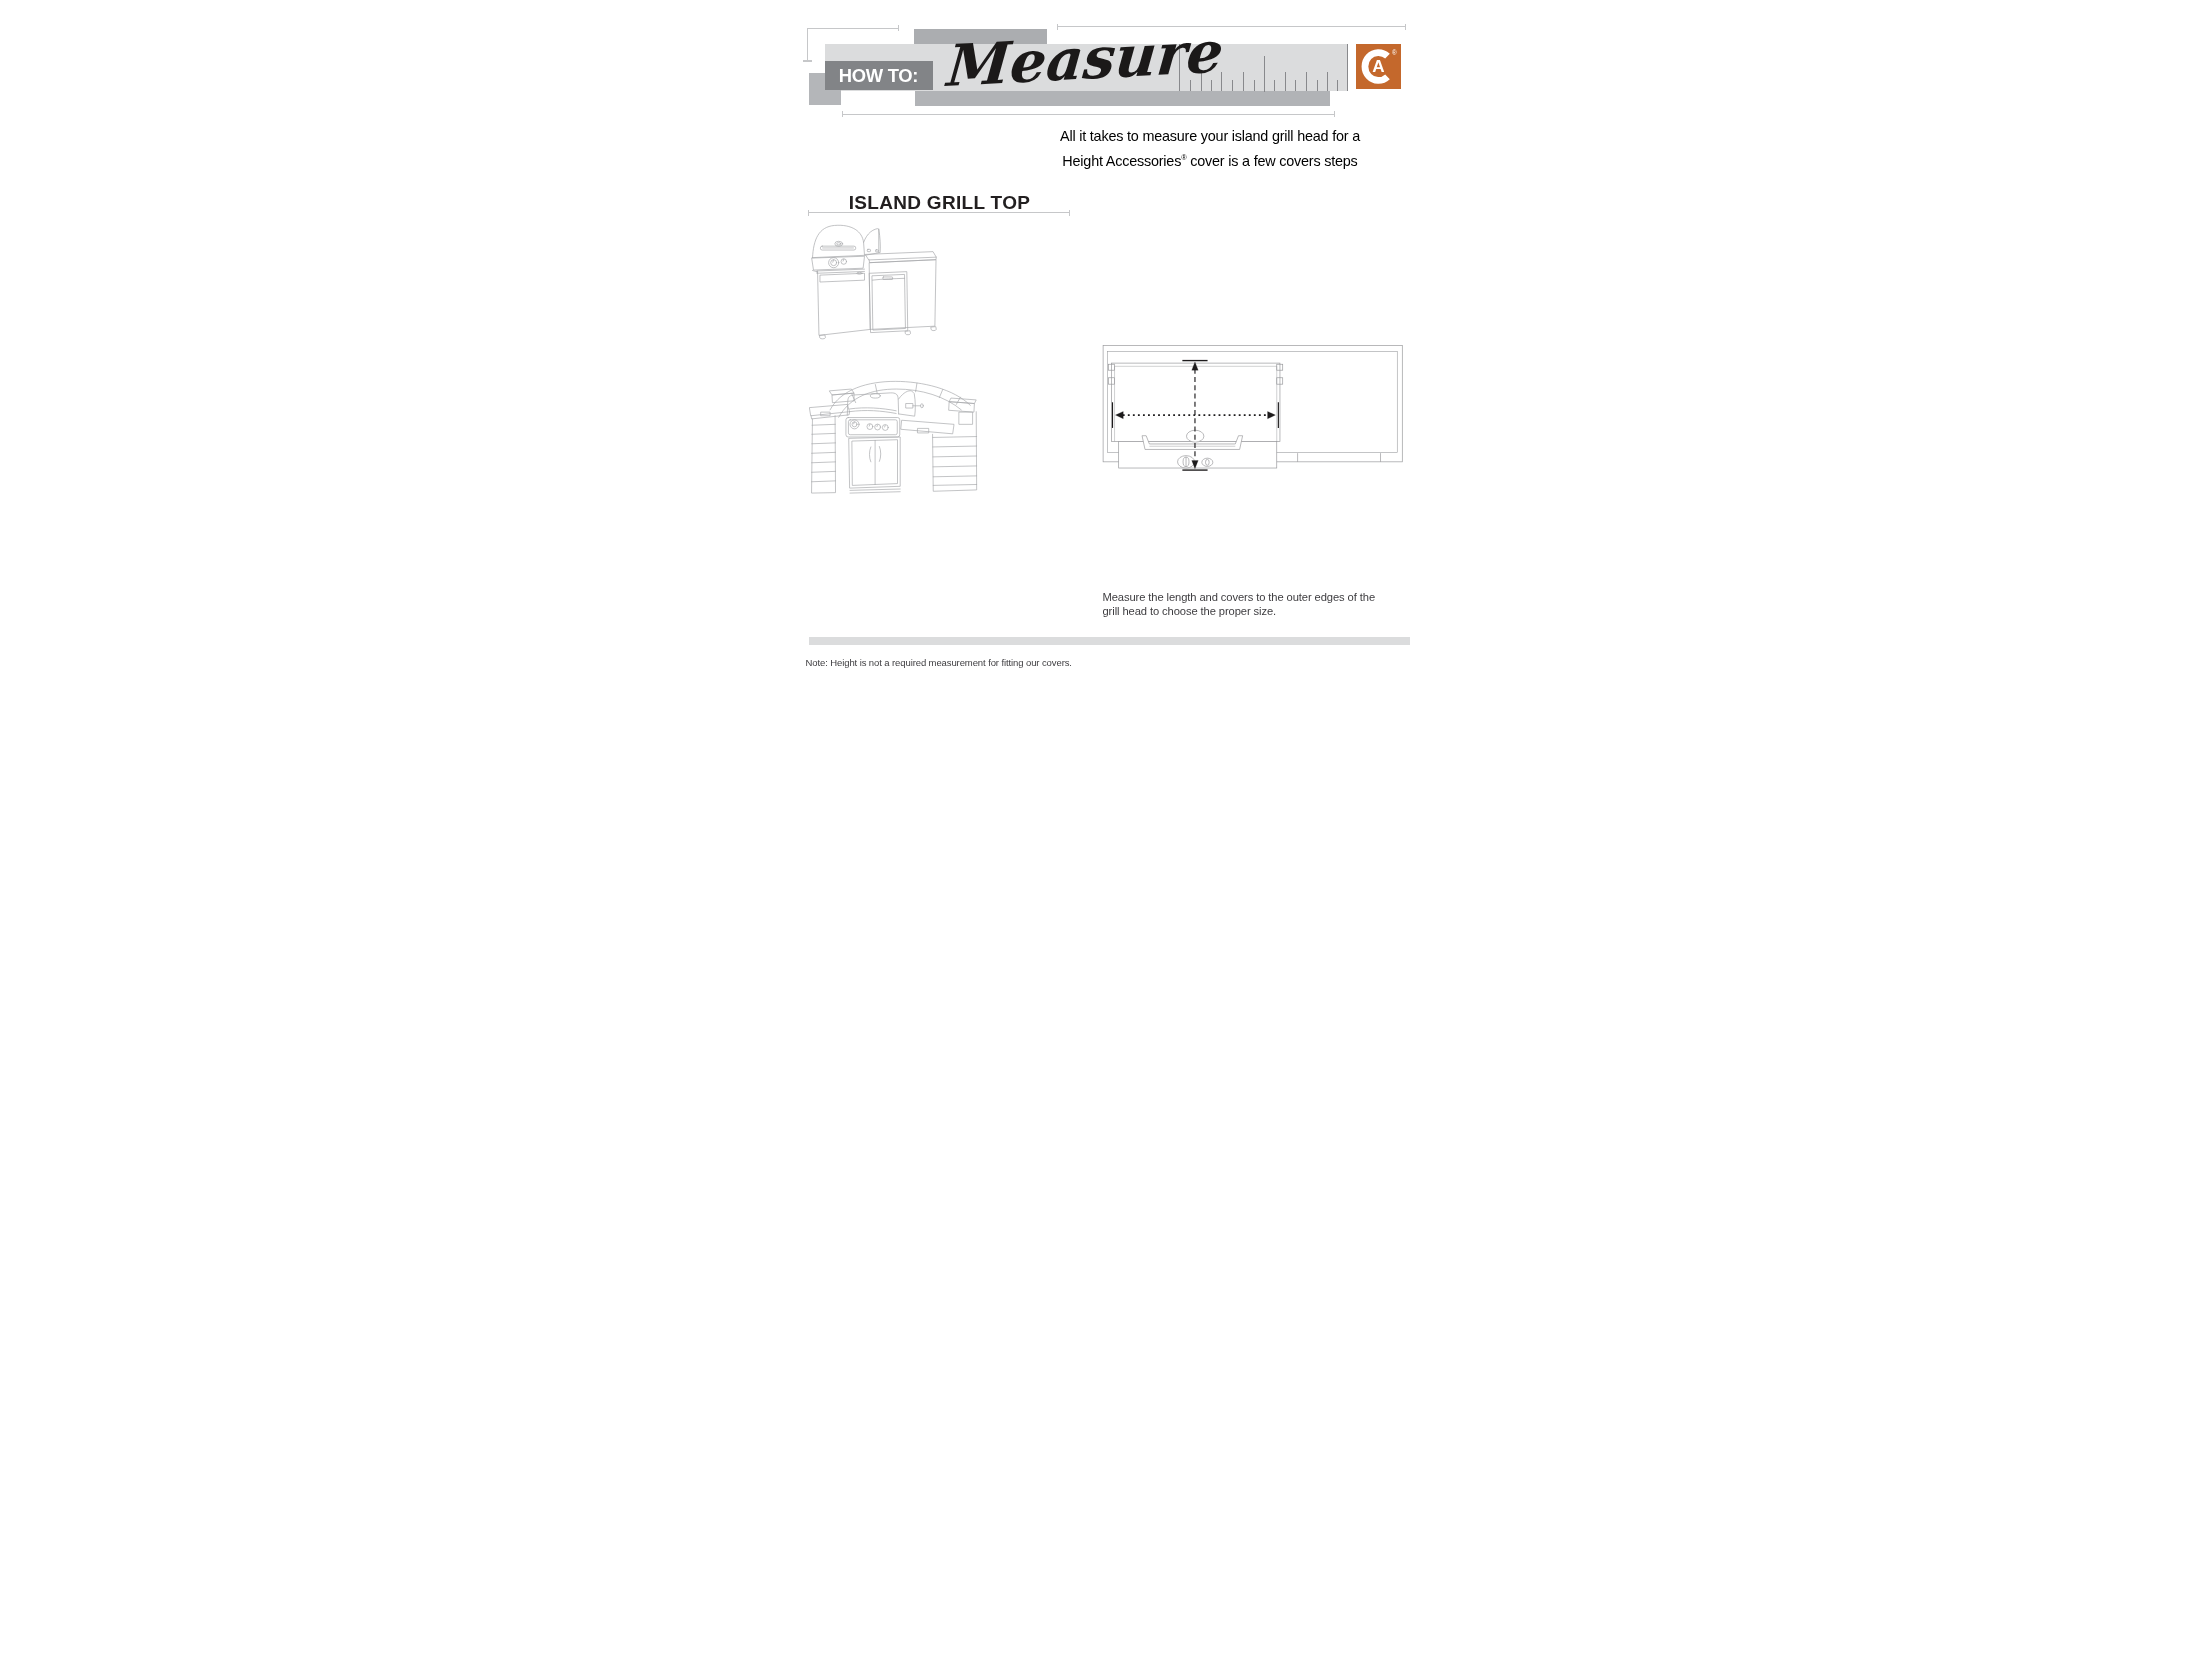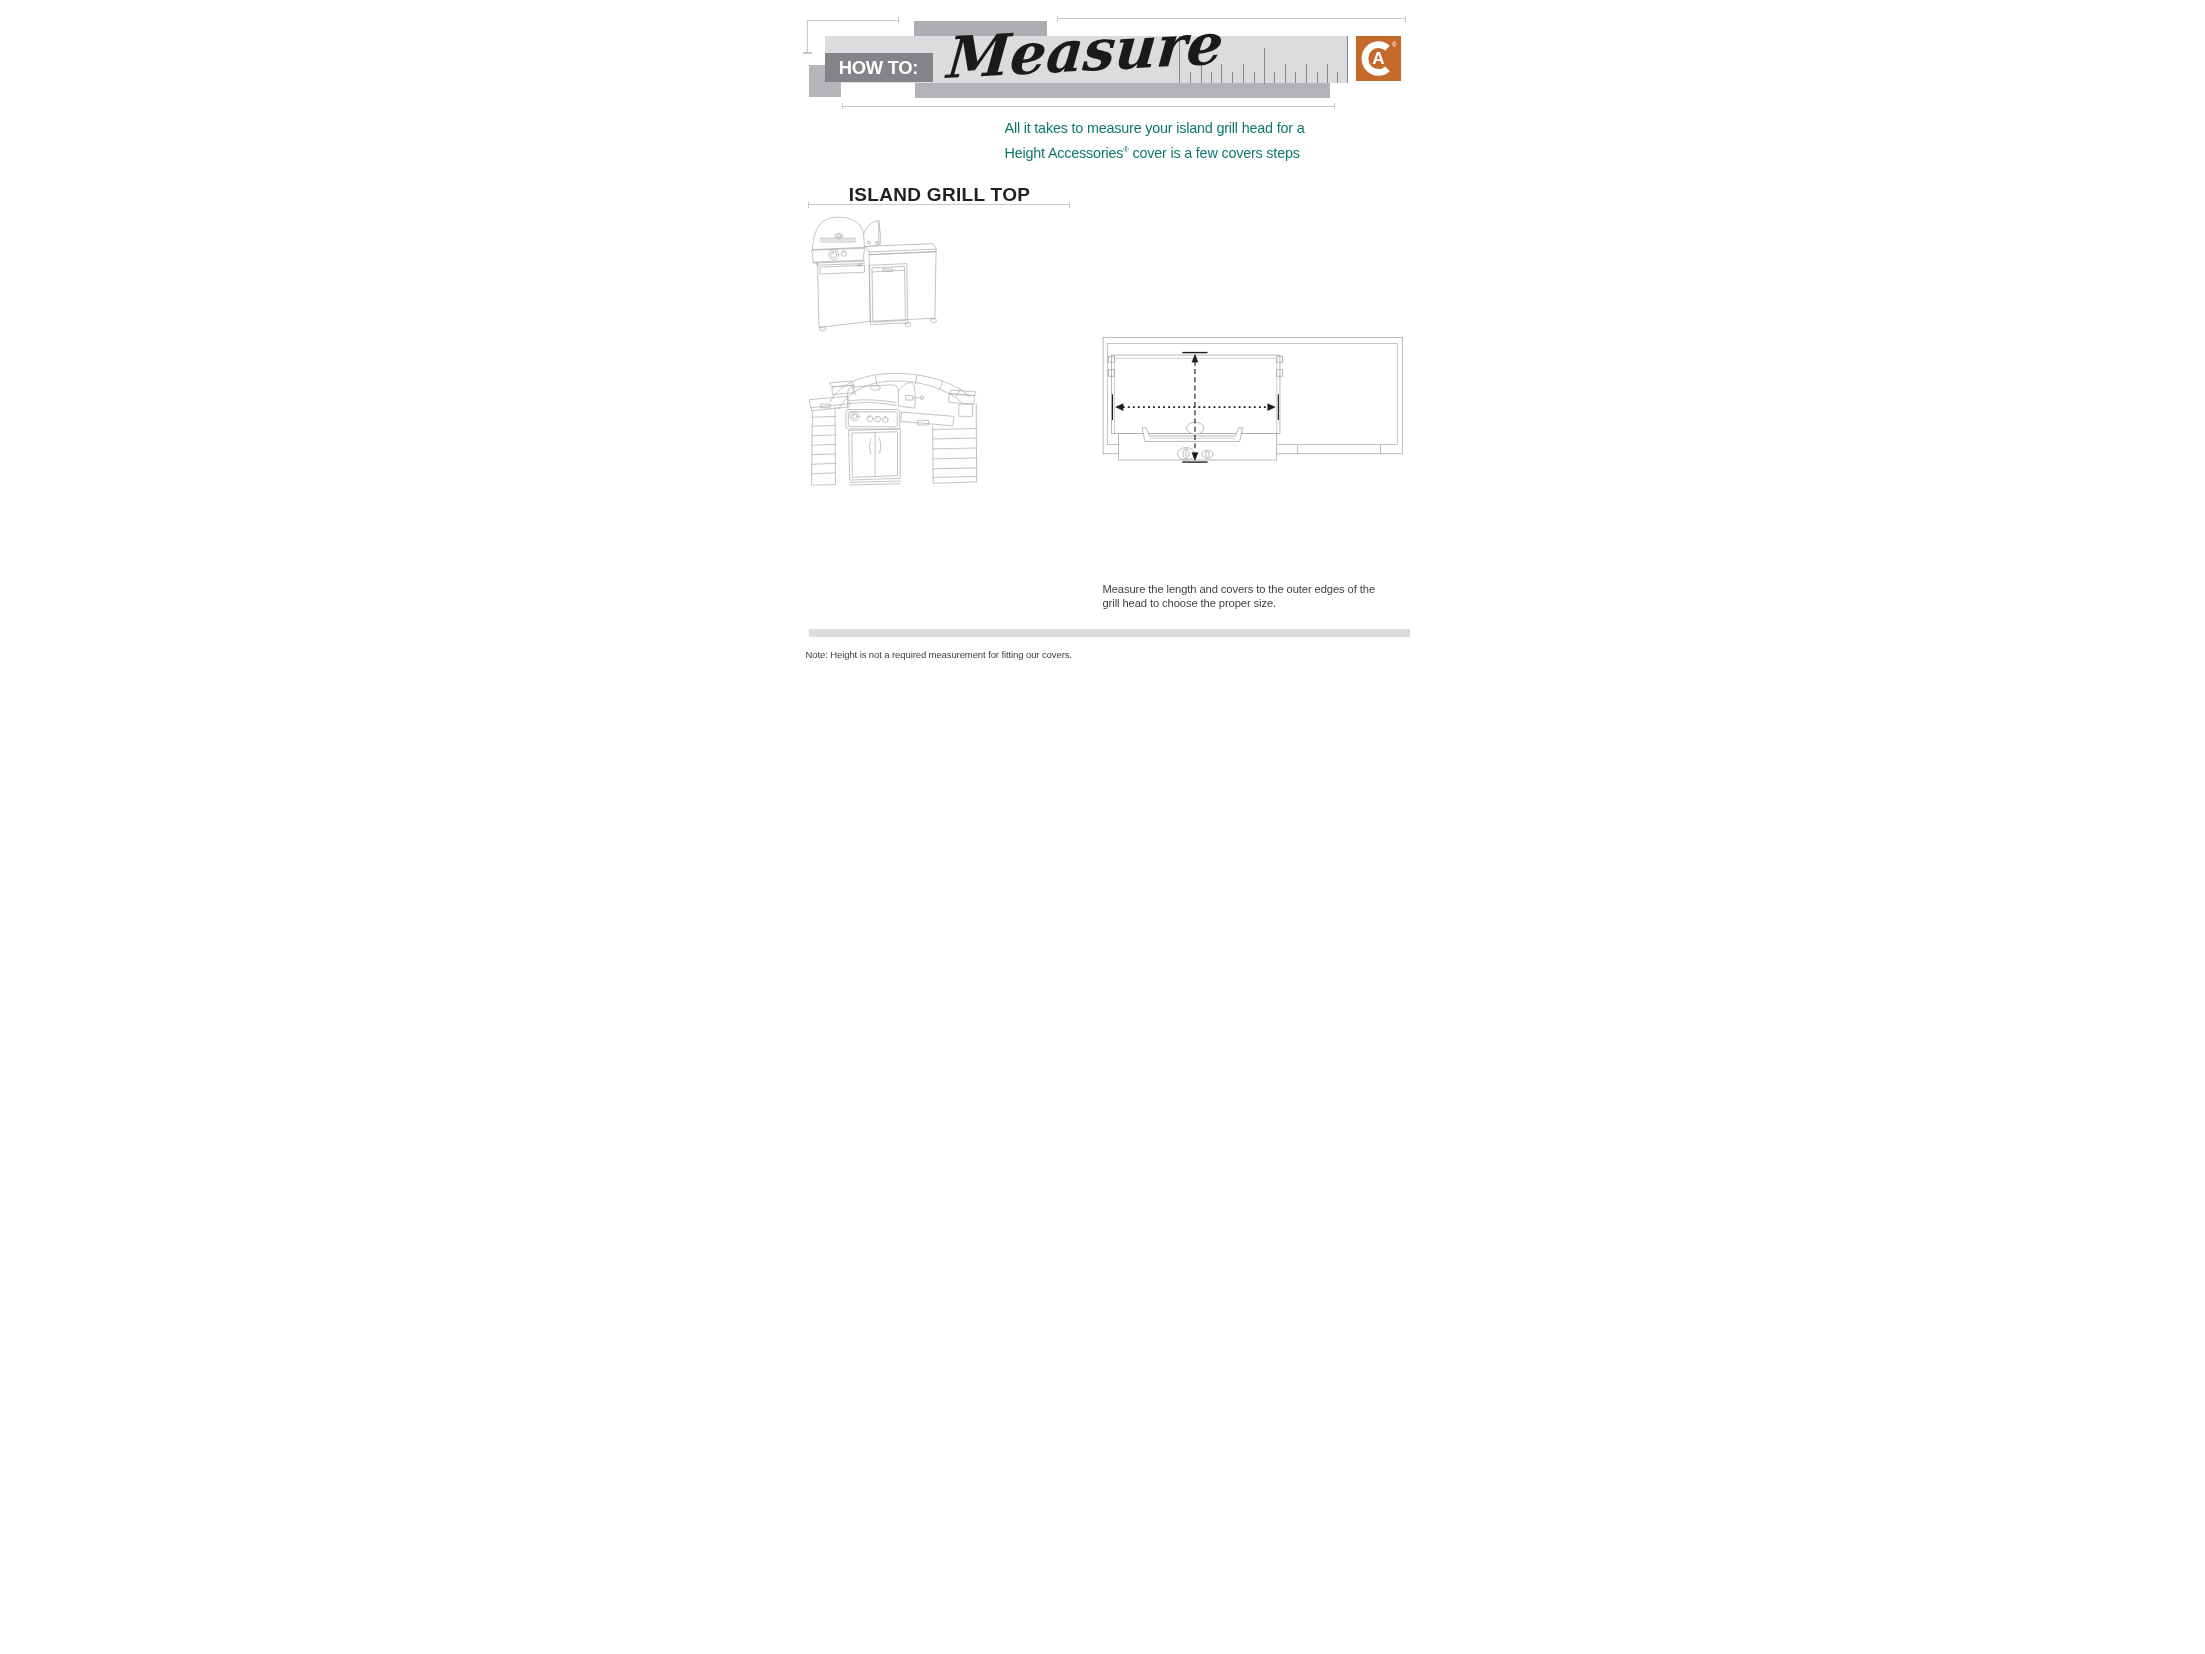--- a/index.html
+++ b/index.html
@@ -1,31 +1,31 @@
 <!DOCTYPE html>
 <html style="font-size:9.2px"><head>
 <meta charset="utf-8">
 <style>
   html,body{margin:0;padding:0;background:#ffffff;}
   body{font-family:"Liberation Sans",sans-serif;}
-  .canvas{position:relative;width:882px;height:662px;margin:8px auto;background:#fff;overflow:hidden;}
+  .canvas{position:relative;width:882px;height:662px;margin:16px auto;background:#fff;overflow:hidden;}
   .abs{position:absolute;}
   
   .rule{background:#C6C7C9;}
   .tick{background:#C6C7C9;}
   .band-light{background:#DBDCDD;}
   .band-med{background:#B1B3B6;}
   .rect-med{background:#ABADB0;}
   .rect-med2{background:#B4B6B9;}
   .kicker{background:#828487;color:#ffffff;font-weight:bold;font-size:18.4px;letter-spacing:-0.3px;
           display:flex;align-items:center;justify-content:center;}
   .script-title{font-family:"DejaVu Serif",serif;font-style:italic;font-weight:700;color:#1B1919;
           font-size:57px;line-height:1;transform:rotate(-3deg) skewX(-8deg);transform-origin:left bottom;white-space:nowrap;}
   .ruler-tick{position:absolute;width:1.1px;background:#88898C;}
-  .subtitle{font-size:14.4px;line-height:22px;color:#0f766e;letter-spacing:-0.2px;}
+  .subtitle{font-size:14.4px;line-height:22px;color:#000000;text-align:center;letter-spacing:-0.2px;}
   .subtitle sup{font-size:7.5px;}
   .island-label{font-size:19px;font-weight:bold;color:#221F20;text-align:center;letter-spacing:0.3px;}
   .instruction{font-size:11.2px;line-height:14.4px;color:#3E3D40;letter-spacing:-0.1px;}
   .note{font-size:9.5px;color:#3E3D40;letter-spacing:-0.1px;}
   .divider-bar{background:#DBDCDD;}
   svg{display:block;}
 </style>
 </head>
 <body>
 

